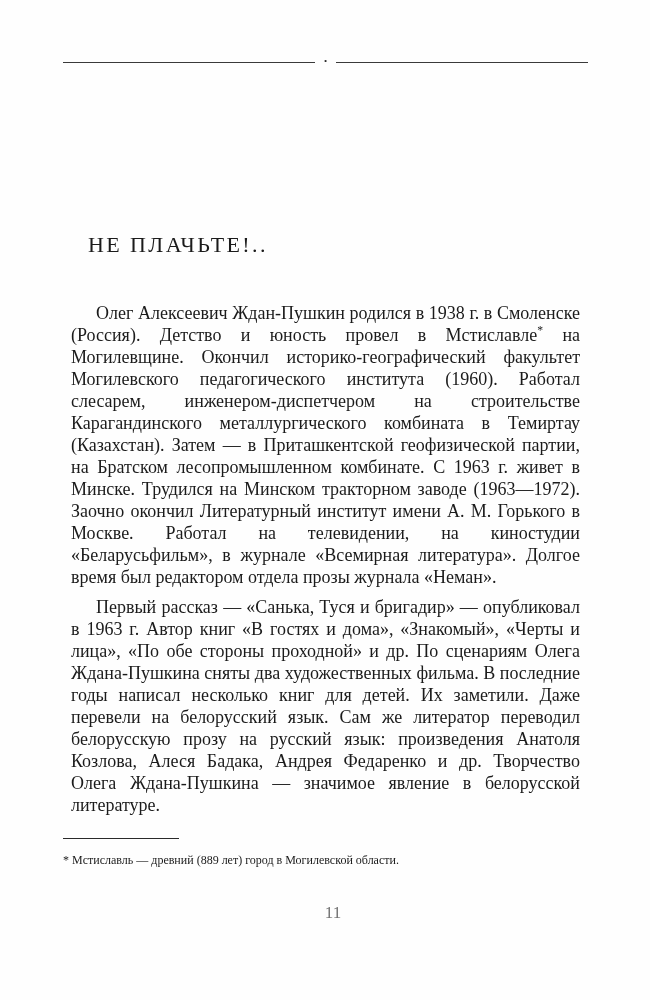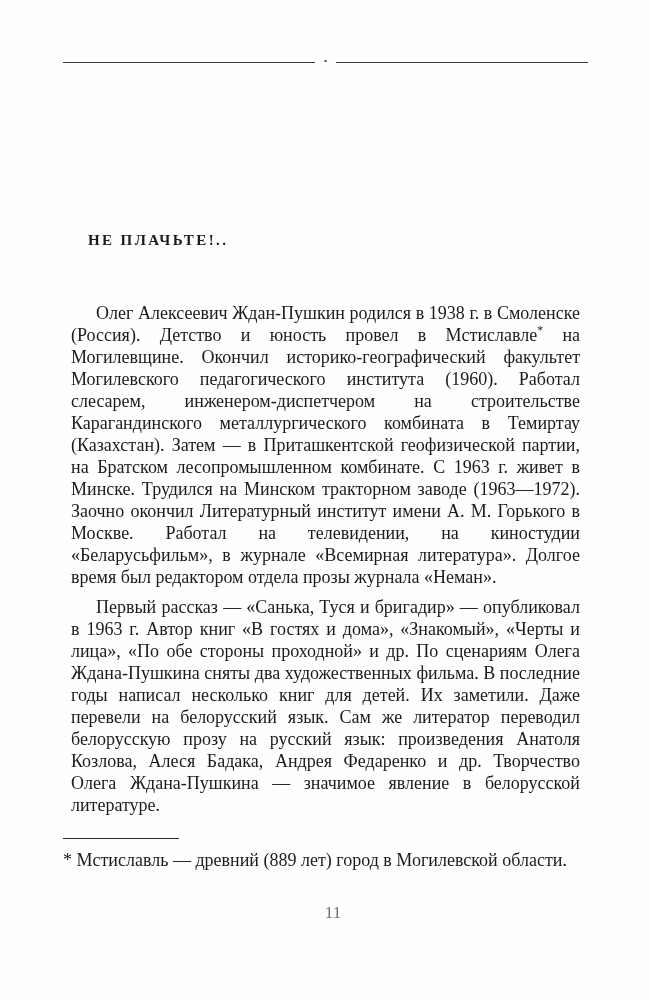--- a/index.html
+++ b/index.html
@@ -39,22 +39,22 @@
     color: #2a2a2a;
     transform: translateY(-1px);
   }
 
   
   .chapter-title {
     position: absolute;
     top: 232px;
     left: 88px;
     margin: 0;
-    font-size: 15px;
-    font-weight: bold;
+    font-size: 22px;
+    font-weight: normal;
     letter-spacing: 2.4px;
     color: #1b1b1b;
     white-space: nowrap;
   }
 
   
   .body-text {
     position: absolute;
     top: 294px;
     left: 63px;
@@ -81,21 +81,21 @@
     width: 525px;
   }
   .footnote-rule {
     width: 116px;
     height: 1px;
     background: #2a2a2a;
     margin-bottom: 9px;
   }
   .footnote-text {
     margin: 0;
-    font-size: 18px;
+    font-size: 12px;
     line-height: 24px;
     text-align: left;
   }
 
   
   .page-number {
     position: absolute;
     top: 903px;
     left: 0;
     width: 100%;

